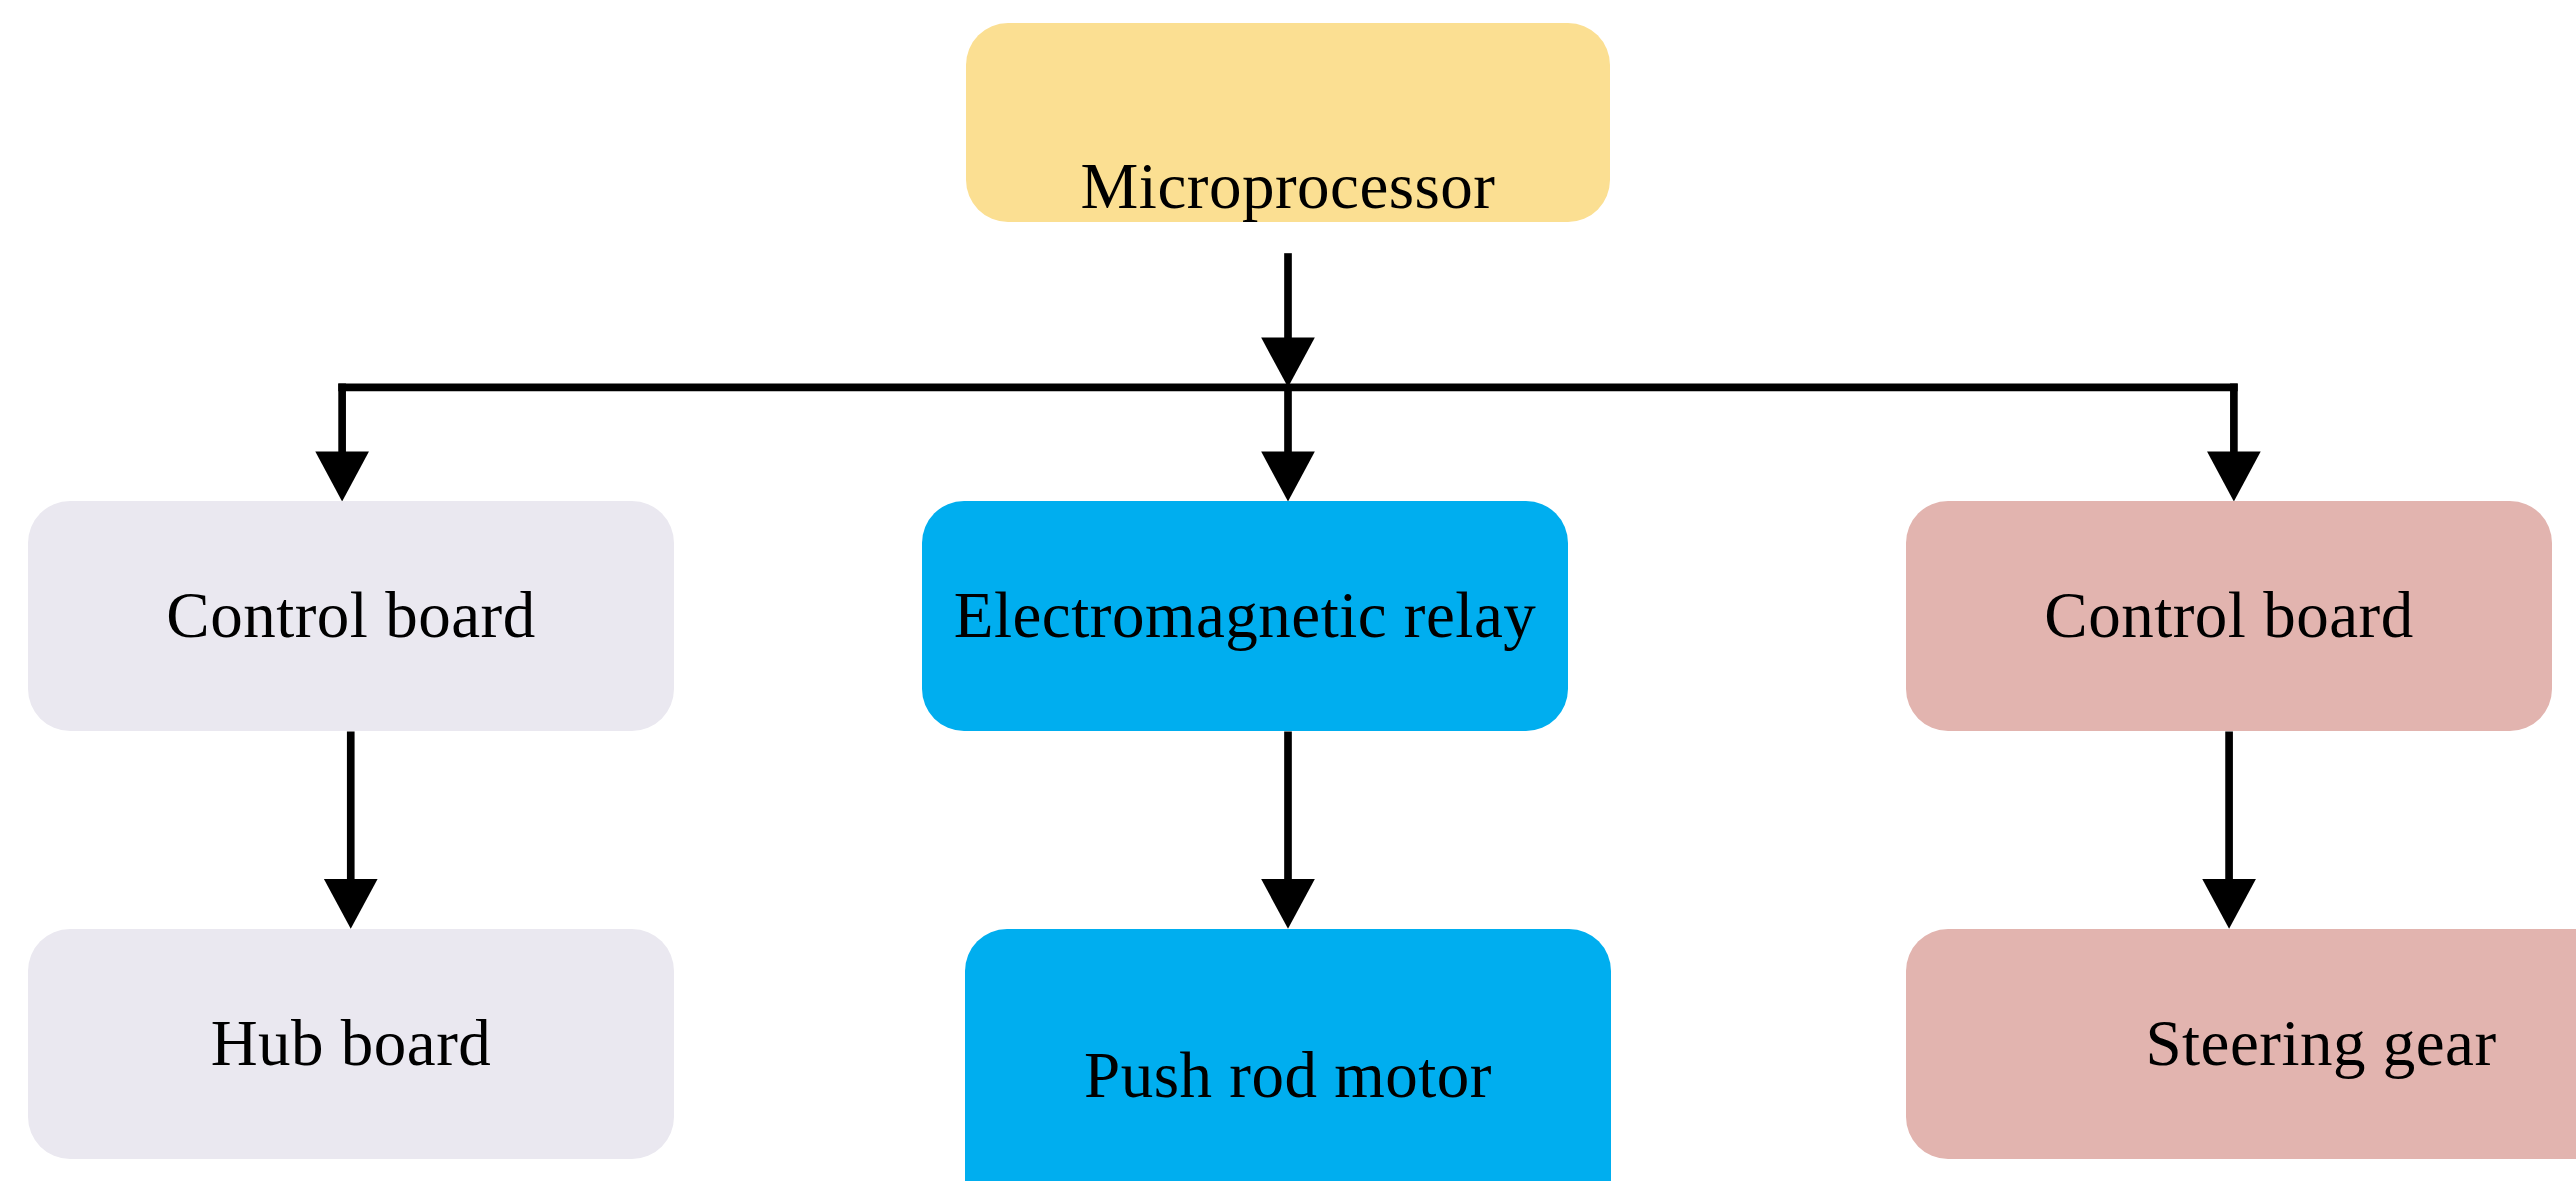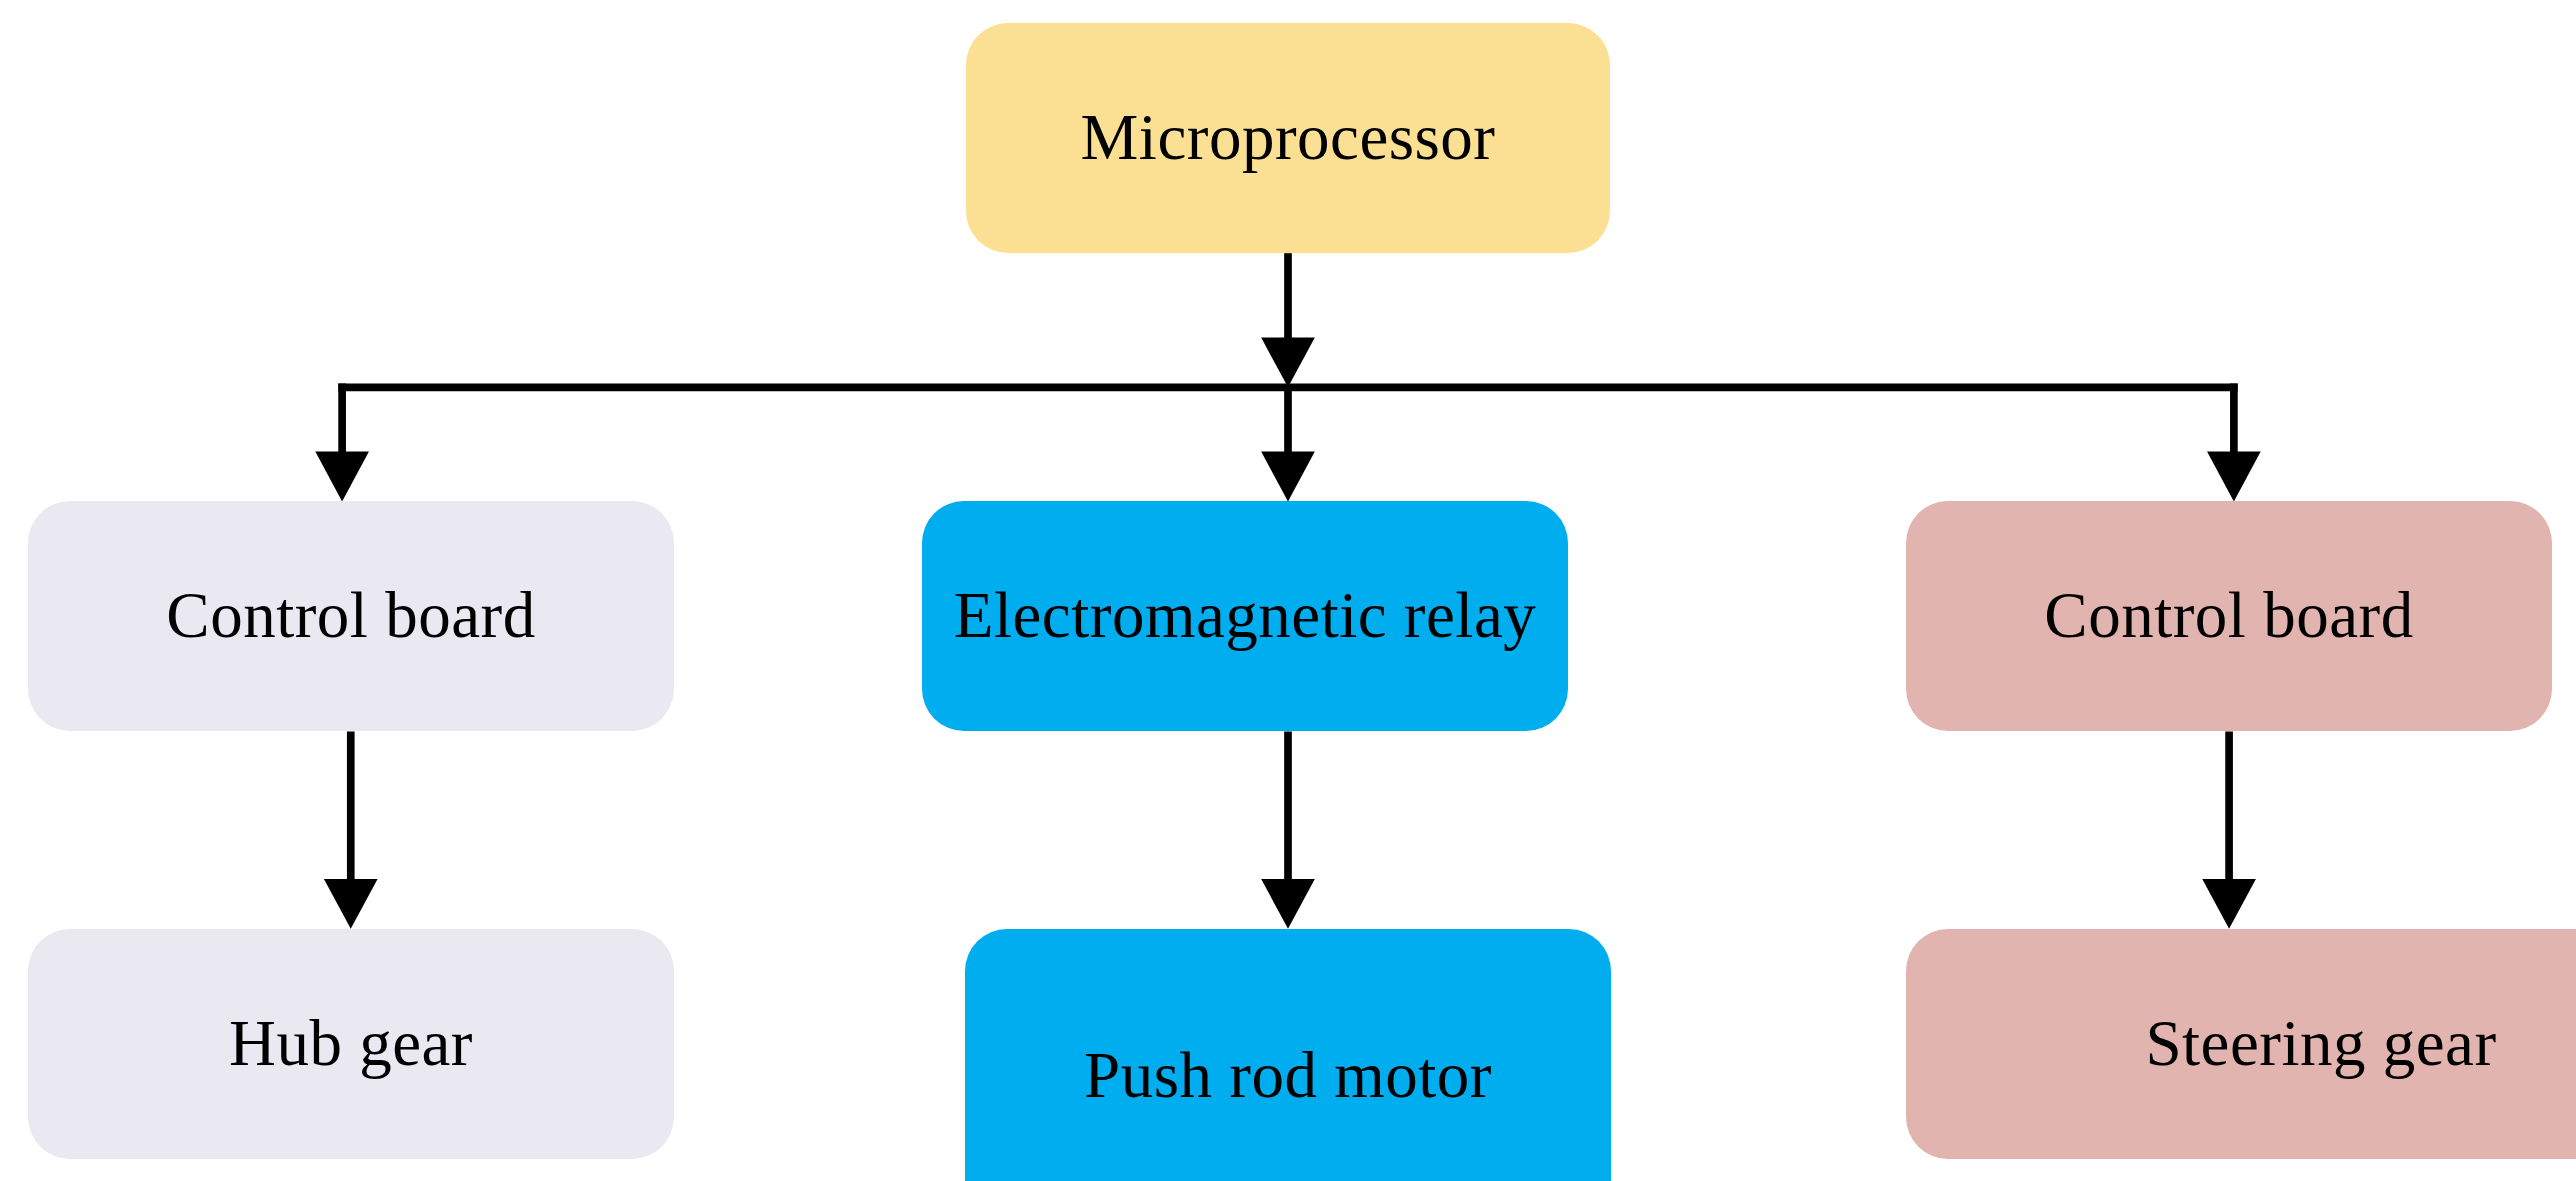--- a/index.html
+++ b/index.html
@@ -23,21 +23,21 @@
     display: flex;
     align-items: center;
     justify-content: center;
     text-align: center;
     color: #000000;
     font-size: 65px;
     line-height: 1.1;
     letter-spacing: 0.5px;
   }
   
-  .node-top          { left: 966px; top: 23px;  width: 644px; height: 230px; }
+  .node-top          { left: 966px; top: 23px;  width: 644px; height: 199px; align-items: flex-end; }
   .node-mid-left     { left: 28px;   top: 501px; width: 646px; height: 230px; }
   .node-mid-center   { left: 922px; top: 501px; width: 646px; height: 230px; }
   .node-mid-right    { left: 1906px; top: 501px; width: 646px; height: 230px; }
   .node-bot-left     { left: 28px;   top: 929px; width: 646px; height: 230px; }
   .node-bot-center   { left: 965px; top: 929px; width: 646px; height: 294px; }
   .node-bot-right    { left: 1906px; top: 929px; width: 750px; height: 230px; padding-left: 40px; }
 </style>
 </head>
 <body>
 
@@ -95,21 +95,21 @@
 
   <div class="node node-mid-center" style="background-color: rgb(0, 174, 239);">
     <span>Electromagnetic relay</span>
   </div>
 
   <div class="node node-mid-right" style="background-color: rgb(226, 180, 175);">
     <span>Control board</span>
   </div>
 
   <div class="node node-bot-left" style="background-color: rgb(234, 232, 240);">
-    <span>Hub gear</span>
+    <span>Hub board</span>
   </div>
 
   <div class="node node-bot-center" style="background-color: rgb(0, 174, 239);">
     <span>Push rod motor</span>
   </div>
 
   <div class="node node-bot-right" style="background-color: rgb(226, 180, 175);">
     <span>Steering gear</span>
   </div>
 

